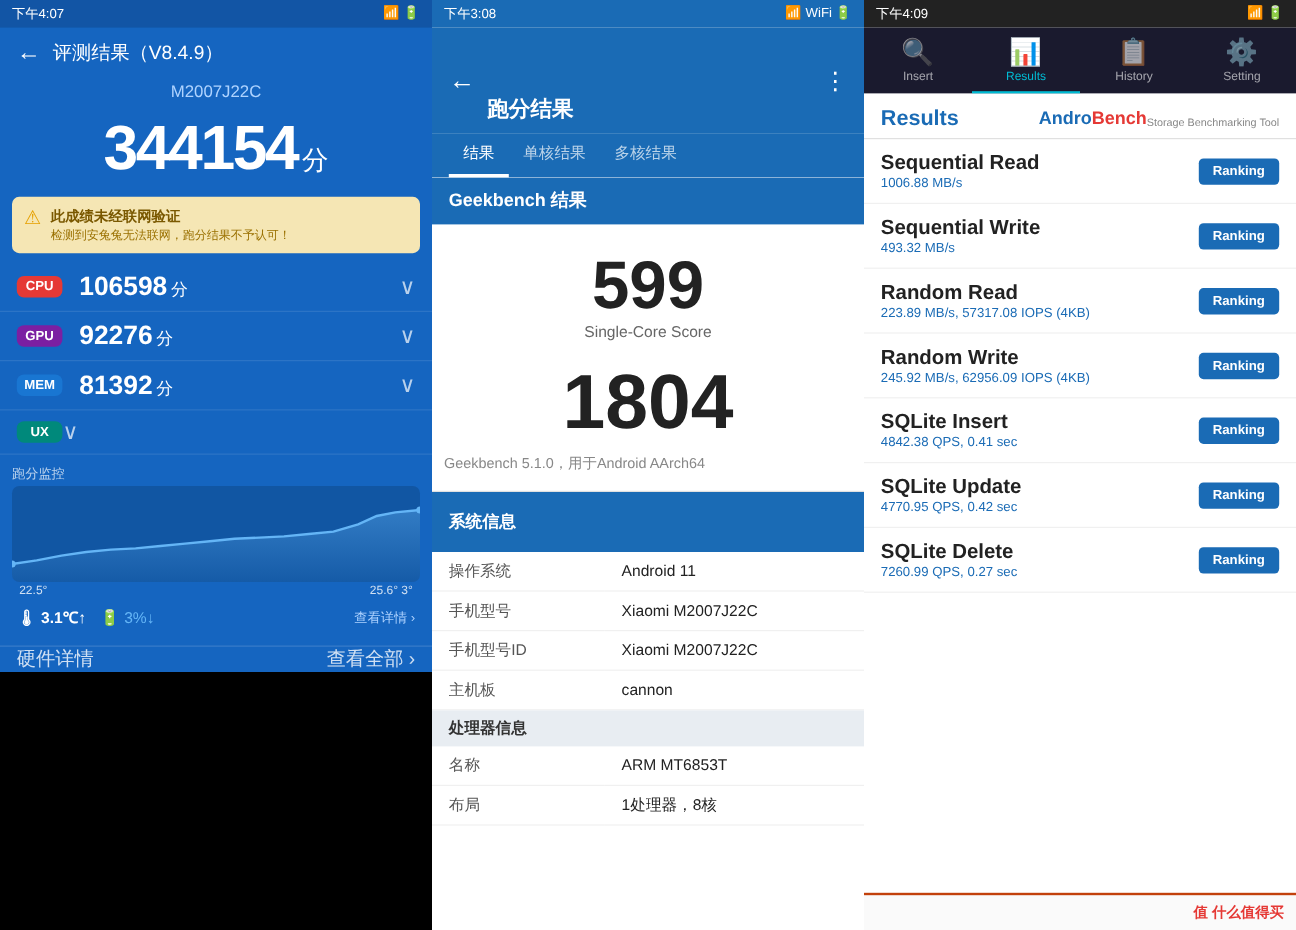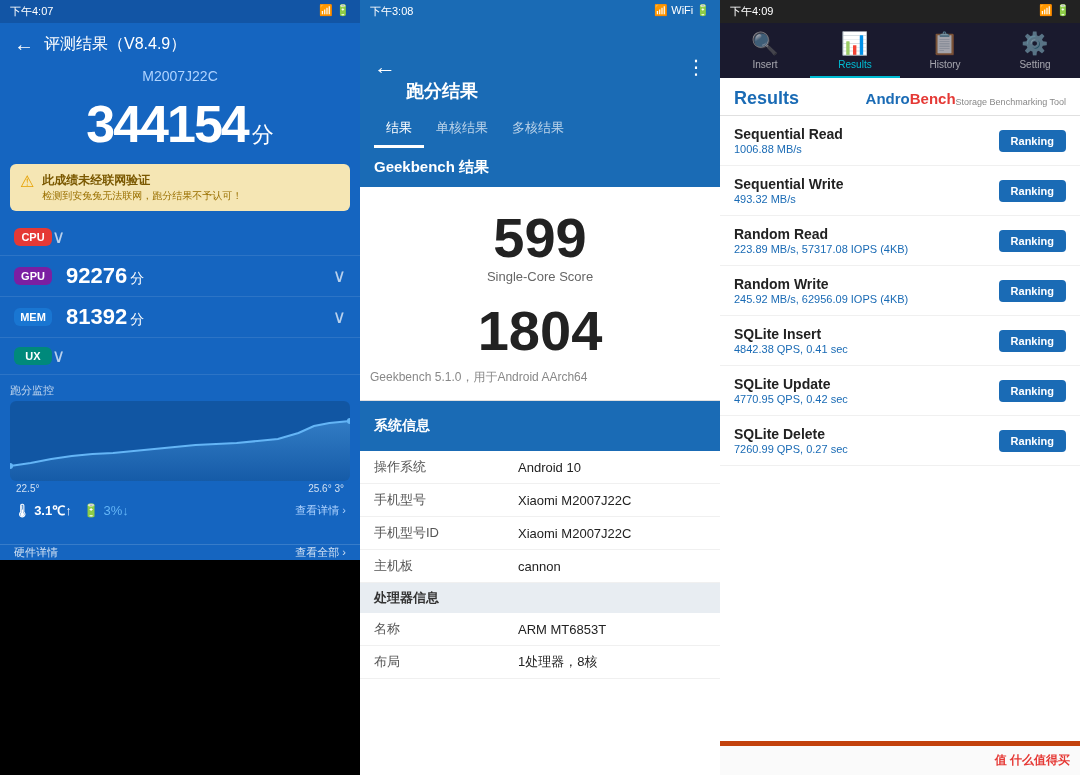--- a/index.html
+++ b/index.html
@@ -171,21 +171,21 @@
     }
     .panel1 .view-detail {
       color: #aed3ff;
       font-size: 11px;
     }
     .panel1 .hardware-footer {
       display: flex;
       justify-content: space-between;
       padding: 0 14px;
       border-top: 1px solid rgba(255,255,255,0.15);
-      font-size: 11px;
+      font-size: 16px;
       color: rgba(255,255,255,0.8);
       margin-top: auto;
     }
 
     
     .panel2 {
       width: 360px;
       height: 775px;
       background: #f5f5f5;
       display: flex;
@@ -255,21 +255,21 @@
       font-weight: bold;
       color: #222;
       line-height: 1.1;
     }
     .geekbench-result .score-label {
       font-size: 13px;
       color: #666;
       margin-bottom: 16px;
     }
     .geekbench-result .score-big2 {
-      font-size: 56px;
+      font-size: 64px;
       font-weight: bold;
       color: #222;
       line-height: 1.1;
     }
     .geekbench-result .score-label2 {
       font-size: 13px;
       color: #666;
       margin-bottom: 12px;
     }
     .geekbench-result .footer-note {
@@ -389,21 +389,21 @@
       color: #888;
     }
     .result-row {
       display: flex;
       align-items: center;
       justify-content: space-between;
       padding: 10px 14px;
       border-bottom: 1px solid #f0f0f0;
     }
     .result-row .result-info .result-name {
-      font-size: 14px;
+      font-size: 17px;
       font-weight: bold;
       color: #222;
     }
     .result-row .result-info .result-val {
       font-size: 11px;
       color: #1a6bb5;
       margin-top: 1px;
     }
     .ranking-btn {
       background: #1a6bb5;
@@ -413,21 +413,21 @@
       padding: 5px 12px;
       border-radius: 4px;
       border: none;
       cursor: pointer;
     }
     .panel3 .footer-bar {
       display: flex;
       justify-content: flex-end;
       align-items: center;
       padding: 6px 10px;
-      border-top: 5px solid #c2410c;
+      border-top: 2px solid #c2410c;
       background: #fafafa;
     }
     .panel3 .footer-bar .site-logo {
       font-size: 12px;
       color: #e53935;
       font-weight: bold;
     }
   </style>
 </head>
 <body>
@@ -448,20 +448,21 @@
   <div class="warning-box">
     <span class="warning-icon">⚠</span>
     <div>
       <div class="warning-text-main">此成绩未经联网验证</div>
       <div class="warning-text-sub">检测到安兔兔无法联网，跑分结果不予认可！</div>
     </div>
   </div>
 
   <div class="score-item">
     <span class="score-badge badge-cpu">CPU</span>
+    <span class="score-val">106598<span class="score-funit">分</span></span>
     <span class="chevron">∨</span>
   </div>
   <div class="score-item">
     <span class="score-badge badge-gpu">GPU</span>
     <span class="score-val">92276<span class="score-funit">分</span></span>
     <span class="chevron">∨</span>
   </div>
   <div class="score-item">
     <span class="score-badge badge-mem">MEM</span>
     <span class="score-val">81392<span class="score-funit">分</span></span>
@@ -535,21 +536,21 @@
       <div class="score-big2">1804</div>
       <div class="footer-note">Geekbench 5.1.0，用于Android AArch64</div>
     </div>
 
     <div class="sys-info-section">
       <div class="sys-info-header">系统信息</div>
       <table class="sys-info-table">
         <tbody>
           <tr>
             <td>操作系统</td>
-            <td>Android 10</td>
+            <td>Android 11</td>
           </tr>
           <tr>
             <td>手机型号</td>
             <td>Xiaomi M2007J22C</td>
           </tr>
           <tr>
             <td>手机型号ID</td>
             <td>Xiaomi M2007J22C</td>
           </tr>
           <tr>

